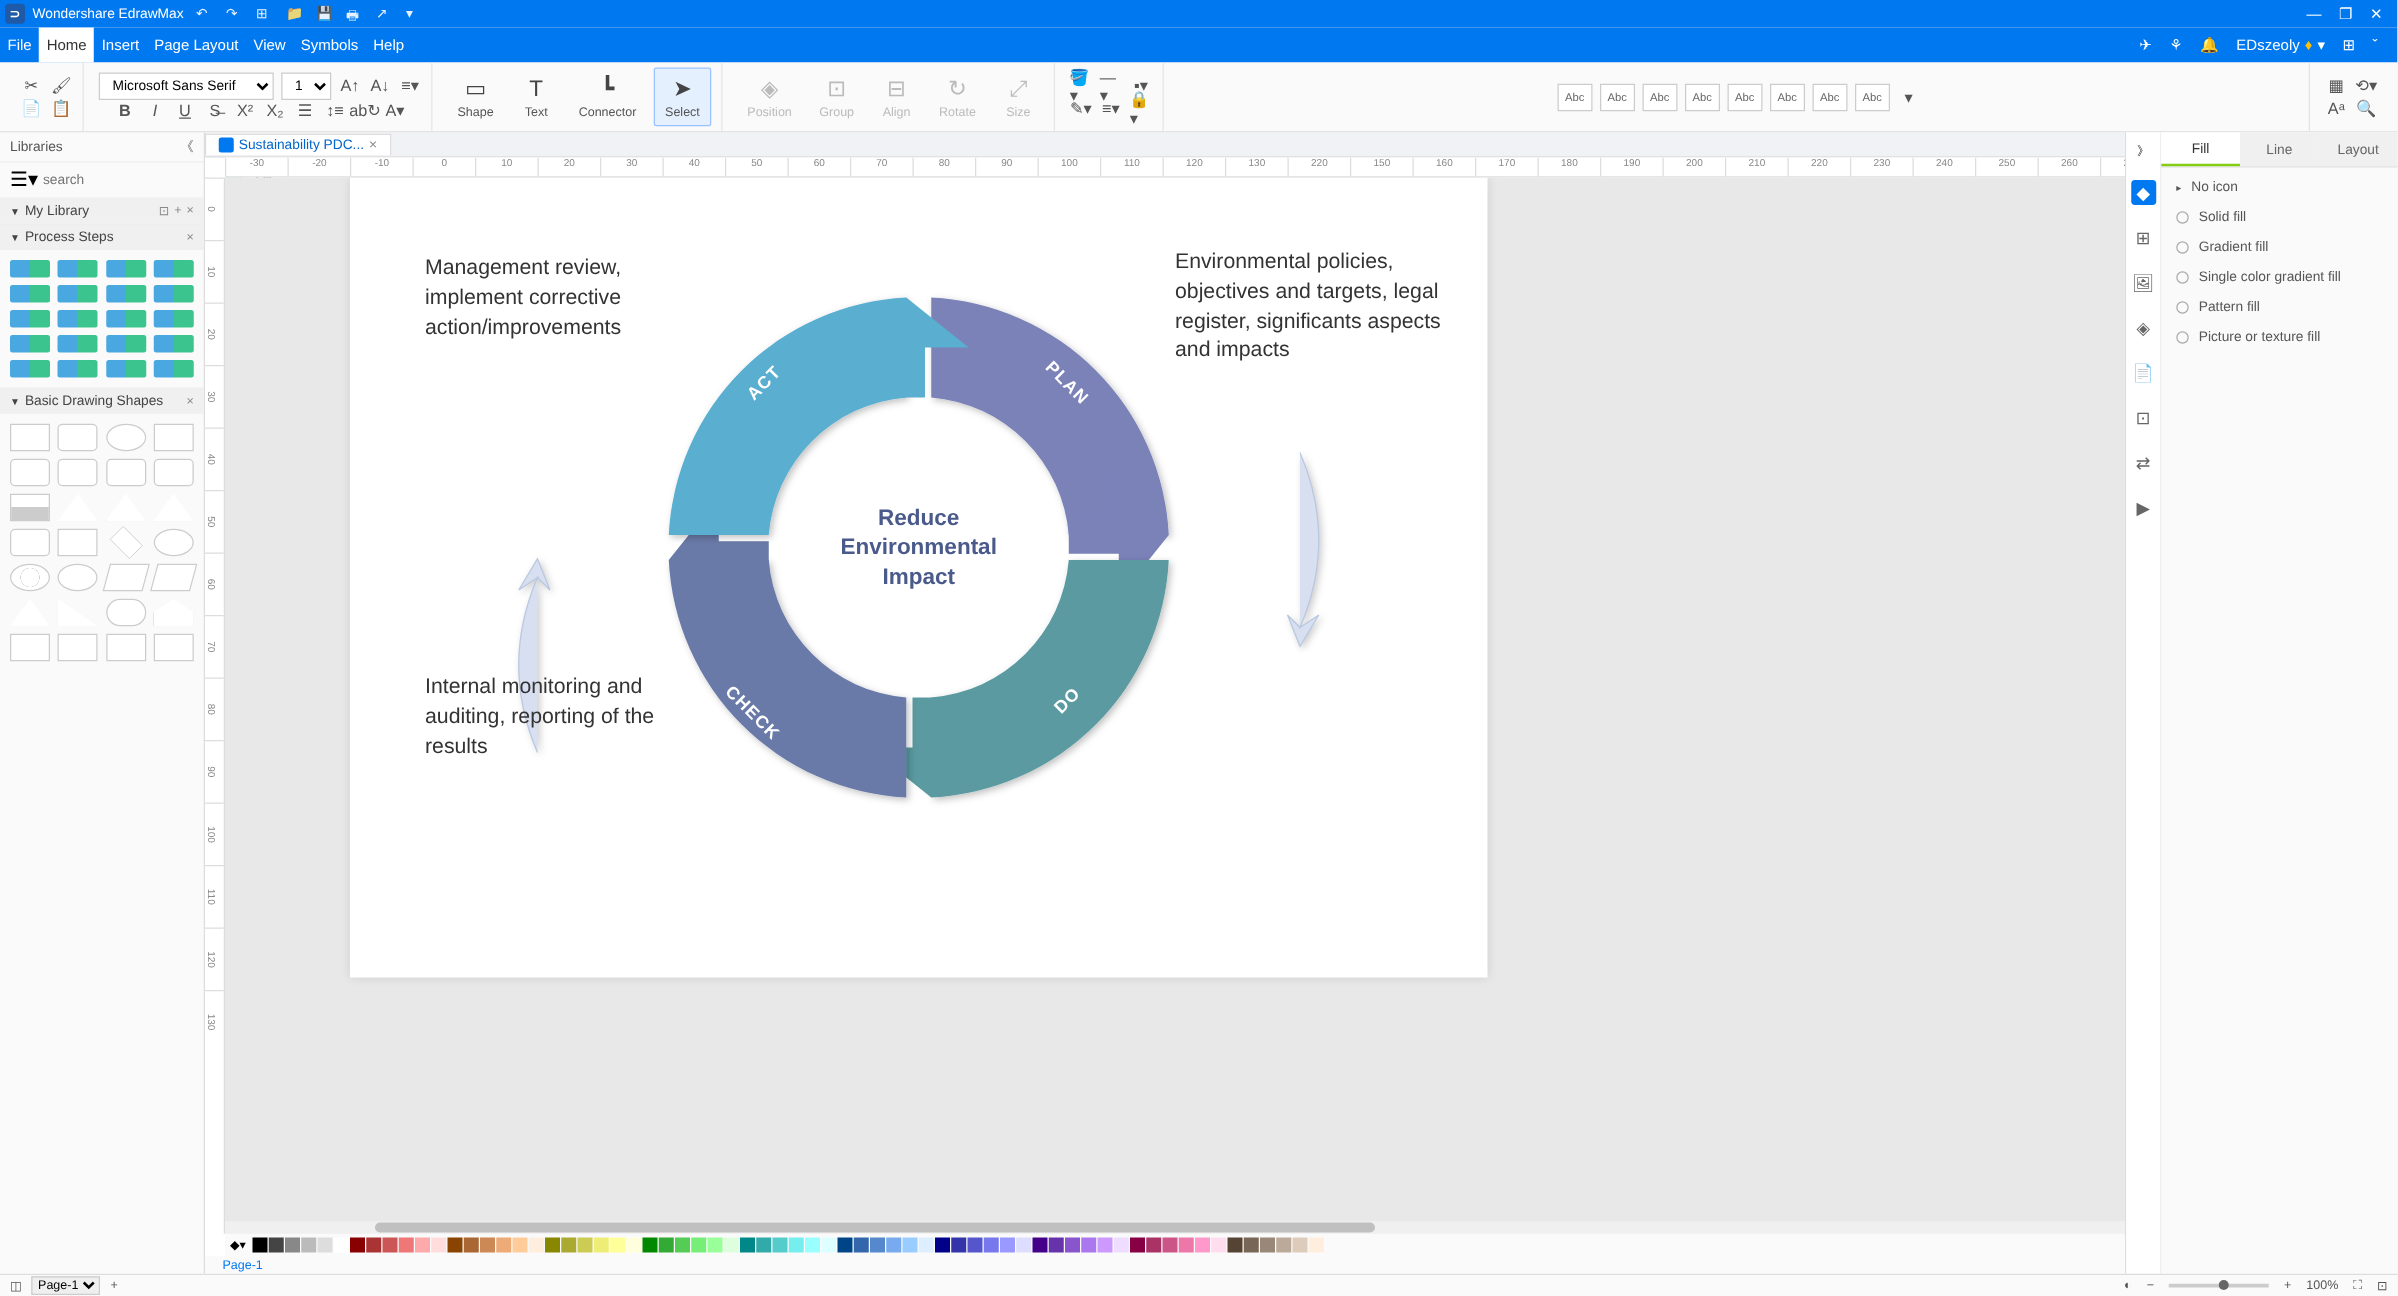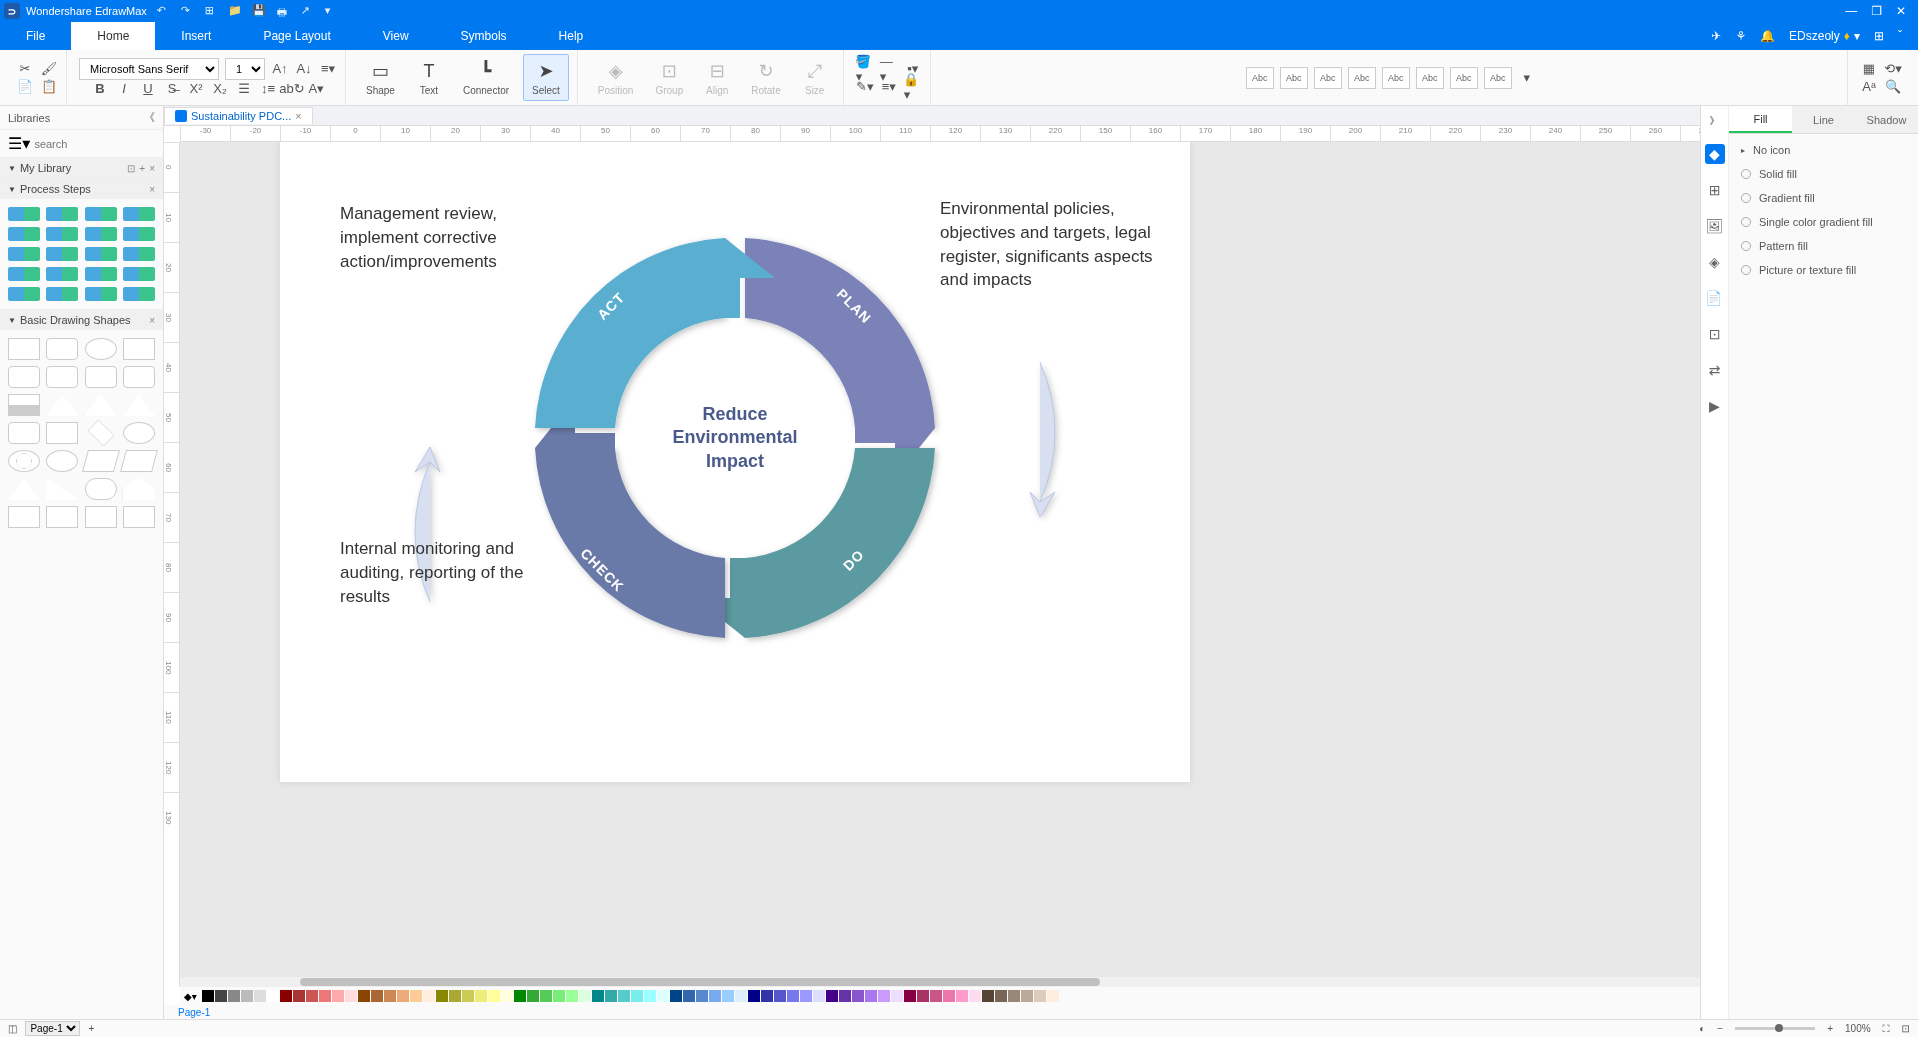--- a/index.html
+++ b/index.html
@@ -7,21 +7,21 @@
 
 
 .titlebar { height: 22px; background: #0078f0; display: flex; align-items: center; color: #fff; font-size: 11px; padding: 0 4px; }
 .titlebar .logo { width: 16px; height: 16px; background: #1e5aa8; border-radius: 3px; display: flex; align-items: center; justify-content: center; font-size: 10px; font-weight: bold; margin-right: 6px; }
 .titlebar .qat { display: flex; gap: 10px; margin-left: 10px; }
 .titlebar .qat-icon { width: 14px; height: 14px; opacity: 0.9; cursor: pointer; }
 .titlebar .win-controls { margin-left: auto; display: flex; gap: 14px; padding-right: 8px; font-size: 12px; }
 
 
 .menubar { height: 28px; background: #0078f0; display: flex; align-items: stretch; color: #fff; font-size: 12px; }
-.menubar .tab { padding: 0 26px; display: flex; align-items: center; cursor: pointer; }
+.menubar .tab { padding: 0 6px; display: flex; align-items: center; cursor: pointer; }
 .menubar .tab.active { background: #fff; color: #333; }
 .menubar .right { margin-left: auto; display: flex; align-items: center; gap: 14px; padding-right: 16px; font-size: 12px; }
 .menubar .user-badge { display: flex; align-items: center; gap: 4px; }
 .menubar .crown { color: #ffc107; }
 
 
 .ribbon { height: 56px; background: #fafafa; border-bottom: 1px solid #ddd; display: flex; align-items: center; padding: 0 8px; gap: 4px; }
 .ribbon-group { display: flex; flex-direction: column; align-items: center; padding: 0 8px; border-right: 1px solid #e5e5e5; height: 100%; justify-content: center; }
 .ribbon-row { display: flex; gap: 6px; align-items: center; }
 .ribbon-icon-sm { width: 18px; height: 18px; display: flex; align-items: center; justify-content: center; color: #555; cursor: pointer; font-size: 13px; }
@@ -83,21 +83,21 @@
 .colorbar .swatch { width: 12px; height: 12px; flex-shrink: 0; cursor: pointer; }
 
 
 .right-panel { position: absolute; right: 0; top: 106px; bottom: 18px; width: 218px; background: #fafafa; border-left: 1px solid #ddd; display: flex; }
 .right-strip { width: 28px; background: #fff; border-right: 1px solid #eee; display: flex; flex-direction: column; align-items: center; padding-top: 8px; gap: 16px; }
 .right-strip .strip-icon { width: 20px; height: 20px; display: flex; align-items: center; justify-content: center; color: #666; cursor: pointer; font-size: 14px; }
 .right-strip .strip-icon.active { background: #0078f0; color: #fff; border-radius: 3px; }
 .right-content { flex: 1; }
 .right-tabs { display: flex; height: 28px; border-bottom: 1px solid #ddd; }
 .right-tab { flex: 1; display: flex; align-items: center; justify-content: center; font-size: 11px; color: #666; cursor: pointer; background: #f0f0f0; }
-.right-tab.active { background: #fff; color: #333; border-bottom: 2px solid #22c55e; }
+.right-tab.active { background: #fff; color: #333; border-bottom: 2px solid #84cc16; }
 .fill-options { padding: 10px 12px; display: flex; flex-direction: column; gap: 12px; }
 .fill-opt { display: flex; align-items: center; gap: 8px; font-size: 11px; color: #555; cursor: pointer; }
 .fill-opt .radio { width: 10px; height: 10px; border: 1px solid #aaa; border-radius: 50%; }
 
 
 .page-tabs { position: absolute; left: 164px; right: 218px; bottom: 18px; height: 14px; background: #fafafa; display: flex; align-items: center; font-size: 10px; padding: 0 8px; }
 .page-tabs .ptab { color: #0078f0; padding: 0 6px; }
 .statusbar { position: absolute; left: 0; right: 0; bottom: 0; height: 18px; background: #fafafa; border-top: 1px solid #ddd; display: flex; align-items: center; font-size: 10px; color: #555; padding: 0 8px; }
 .statusbar .right { margin-left: auto; display: flex; align-items: center; gap: 12px; }
 .zoom-slider { width: 80px; height: 3px; background: #ccc; position: relative; }
@@ -549,21 +549,21 @@
     <div class="strip-icon">◈</div>
     <div class="strip-icon">📄</div>
     <div class="strip-icon">⊡</div>
     <div class="strip-icon">⇄</div>
     <div class="strip-icon">▶</div>
   </div>
   <div class="right-content">
     <div class="right-tabs">
       <div class="right-tab active">Fill</div>
       <div class="right-tab">Line</div>
-      <div class="right-tab">Shadow</div>
+      <div class="right-tab">Layout</div>
     </div>
     <div class="fill-options">
       <div class="fill-opt">
           <span style="font-size:8px">▸</span>
           <span>No icon</span>
         </div>
       <div class="fill-opt">
           <div class="radio"></div>
           <span>Solid fill</span>
         </div>

